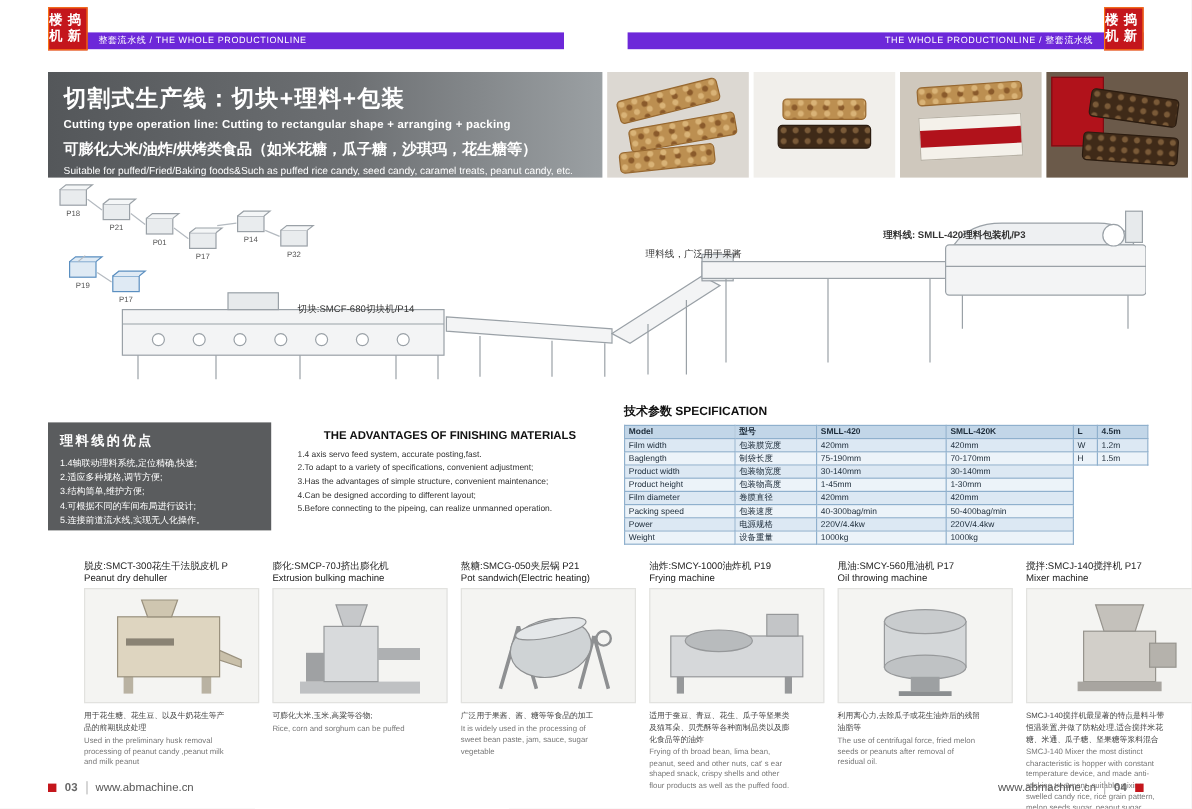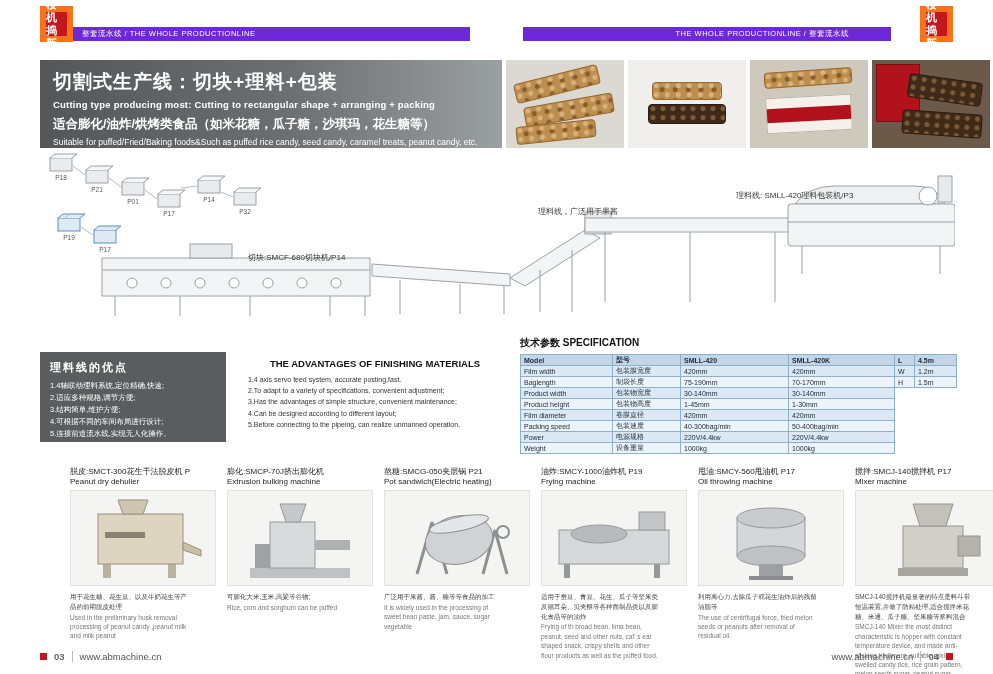--- a/index.html
+++ b/index.html
@@ -2,27 +2,27 @@
 <html><head>
 <meta charset="utf-8">
 <style>
   * { margin:0; padding:0; box-sizing:border-box; }
   body { background:#d9d9d9; font-family:"Liberation Sans", sans-serif; }
   .page { position:relative; width:993px; height:674px; background:#fff; margin:0 auto; overflow:hidden; }
   .abs { position:absolute; }
 
   
   .logo { width:33px; height:36px; background:#c4161c; color:#fff; top:6px;
-          display:flex; flex-direction:column; align-items:center; justify-content:center;
-          font-size:11px; line-height:13px; font-weight:bold; z-index:3; border:6px solid #f97316; }
+          display:flex; flex-direction:row; align-items:center; justify-content:center;
+          font-size:11px; line-height:13px; font-weight:bold; z-index:3; border:1px solid #f97316; }
   .logo-left { left:40px; } .logo-right { left:920px; }
   .topbar { top:27px; height:14px; background:#6d28d9; color:#fff; font-size:7.5px;
             line-height:14px; letter-spacing:.5px; z-index:2; }
   .topbar-left { left:40px; width:430px; padding-left:42px; }
-  .topbar-right { left:523px; width:368px; padding-right:42px; text-align:right; }
+  .topbar-right { left:523px; width:430px; padding-right:42px; text-align:right; }
 
   
   .banner { left:40px; top:60px; width:462px; height:88px; color:#fff; padding:9px 13px;
             background:linear-gradient(90deg,#54575a 0%,#6d7073 55%,#9ba0a3 100%); }
   .banner-zh  { font-size:19px; font-weight:bold; letter-spacing:1px;font-family:Liberation Mono, monospace; }
   .banner-en  { font-size:9.5px; font-weight:bold; margin-top:4px; letter-spacing:.2px; }
   .banner-zh2 { font-size:12.5px; font-weight:bold; margin-top:6px; }
   .banner-en2 { font-size:8.5px; margin-top:4px; }
 
   
@@ -93,22 +93,22 @@
   </div>
   <div class="abs topbar topbar-left">整套流水线 / THE WHOLE PRODUCTIONLINE</div>
   <div class="abs topbar topbar-right">THE WHOLE PRODUCTIONLINE / 整套流水线</div>
   <div class="abs logo logo-right">
     <span>楼机</span>
     <span>捣新</span>
   </div>
 
   <div class="abs banner">
     <div class="banner-zh">切割式生产线：切块+理料+包装</div>
-    <div class="banner-en">Cutting type producing most:  Cutting to rectangular shape + arranging + packing</div>
-    <div class="banner-zh2">适合膨化/油炸/烘烤类食品（如米花糖，瓜子糖，沙琪玛，花生糖等）</div>
+    <div class="banner-en">Cutting type operation line:  Cutting to rectangular shape + arranging + packing</div>
+    <div class="banner-zh2">可膨化大米/油炸/烘烤类食品（如米花糖，瓜子糖，沙琪玛，花生糖等）</div>
     <div class="banner-en2">Suitable for puffed/Fried/Baking foods&amp;Such as puffed rice candy, seed candy, caramel treats, peanut candy, etc.</div>
   </div>
 
   <div class="abs photo ph1">
     <div class="bar" style="left:8px;top:14px;width:86px;height:20px;transform:rotate(-14deg);"></div>
     <div class="bar" style="left:18px;top:40px;width:90px;height:20px;transform:rotate(-10deg);"></div>
     <div class="bar" style="left:10px;top:63px;width:80px;height:18px;transform:rotate(-6deg);"></div>
   </div>
   <div class="abs photo ph2">
     <div class="bar" style="left:24px;top:22px;width:70px;height:18px;"></div>
@@ -214,21 +214,21 @@
           <circle cx="888" cy="44" r="9" fill="#fff"></circle>
           <rect x="898" y="24" width="14" height="26" fill="#e7eaec"></rect>
           <path d="M762,94 L762,122 M900,94 L900,122" fill="none"></path>
           <line x1="748" y1="70" x2="915" y2="70"></line>
         </g>
       </g>
     </svg>
   </div>
   <div class="abs dlabel" style="left:248px; top:252px;">切块:SMCF-680切块机/P14</div>
   <div class="abs dlabel" style="left:538px; top:206px;">理料线，广泛用于果酱</div>
-  <div class="abs dlabel" style="left:736px; top:190px;">理料线: SMLL-420理料包装机/P3</div>
+  <div class="abs dlabel" style="left:736px; top:190px;font-weight:bold;">理料线: SMLL-420理料包装机/P3</div>
 
   <div class="abs adv-zh">
     <div class="adv-zh-title">理料线的优点</div>
     <div class="line">1.4轴联动理料系统,定位精确,快速;</div>
     <div class="line">2.适应多种规格,调节方便;</div>
     <div class="line">3.结构简单,维护方便;</div>
     <div class="line">4.可根据不同的车间布局进行设计;</div>
     <div class="line">5.连接前道流水线,实现无人化操作。</div>
   </div>
 

